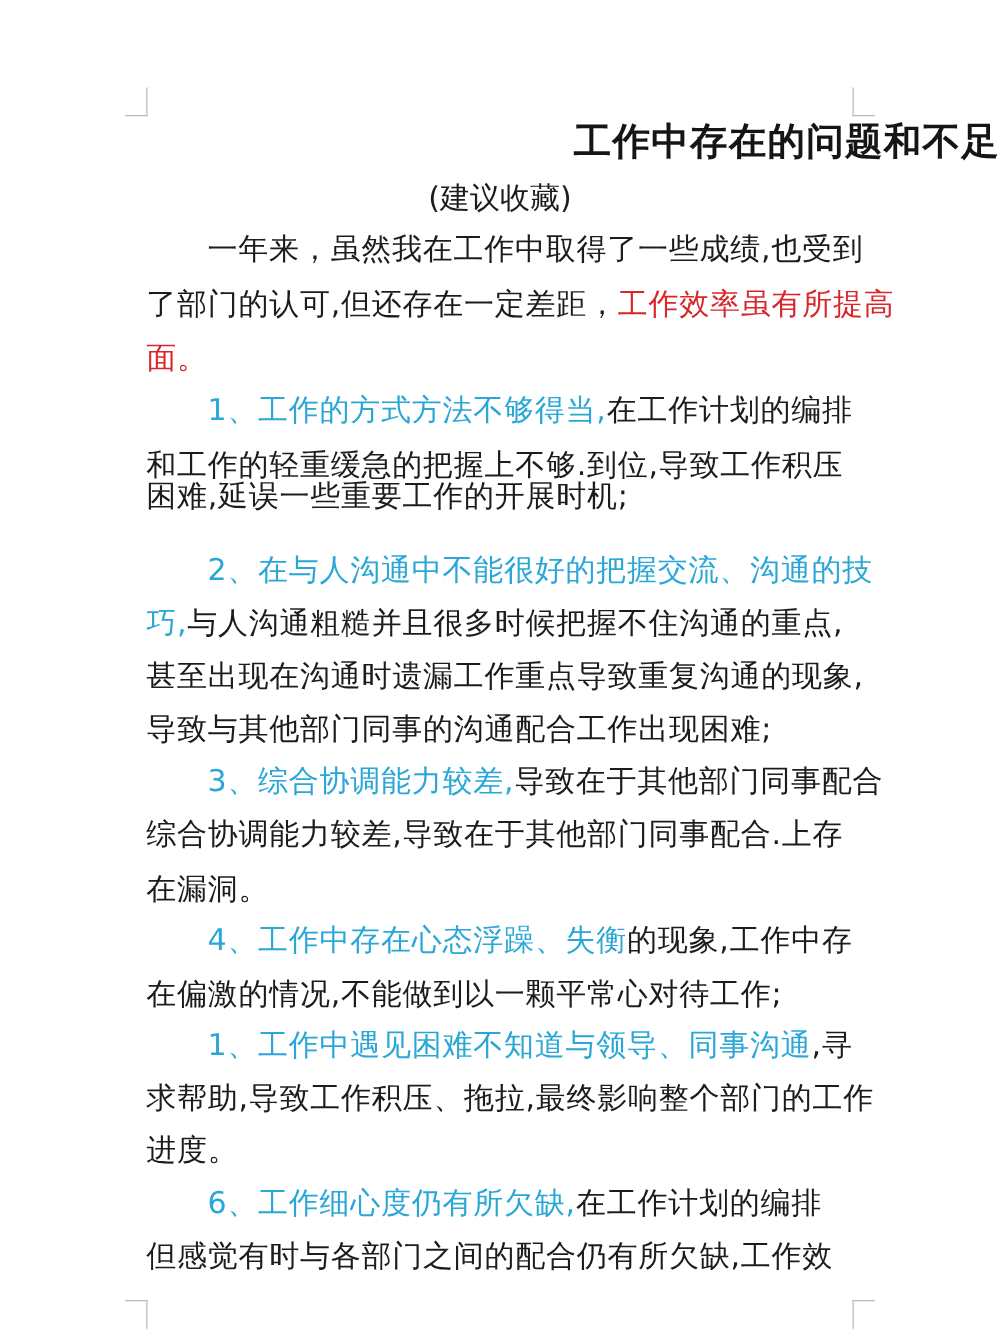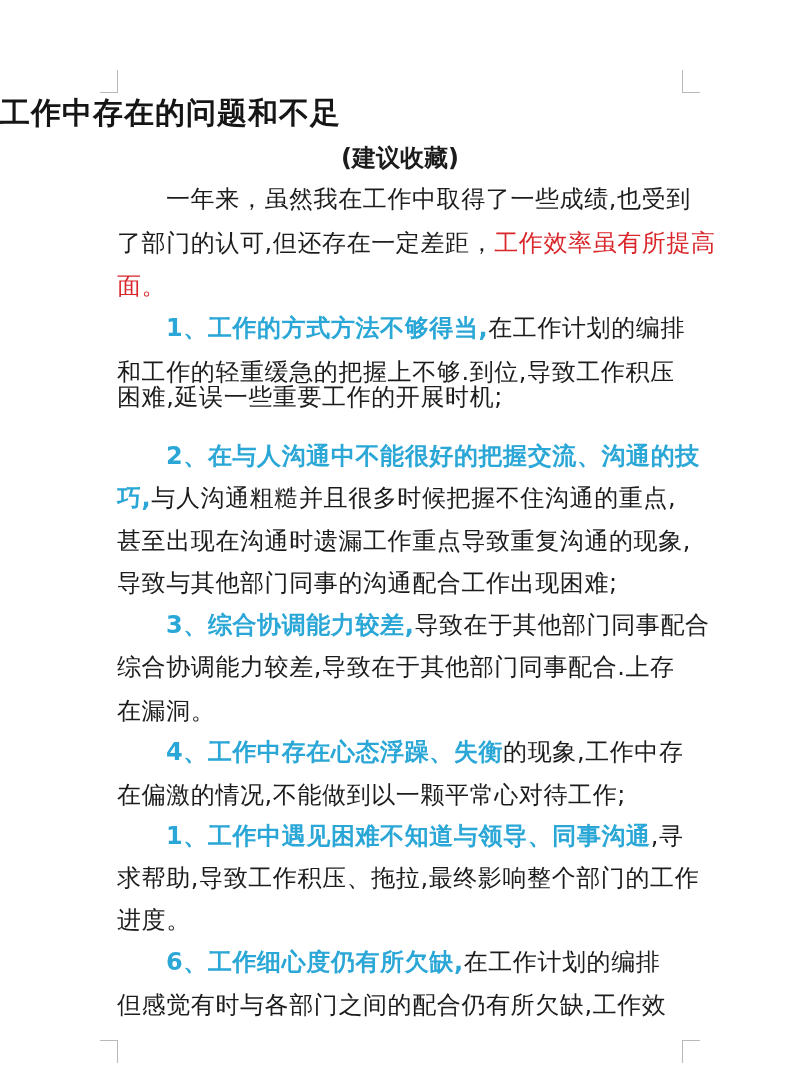--- a/index.html
+++ b/index.html
@@ -6,29 +6,29 @@
   body {
     width: 800px; height: 1067px; background: #ffffff; position: relative; overflow: hidden;
     font-family: "DejaVu Sans", "Liberation Sans", sans-serif; color: #1c1c1c;
   }
   .corner { position: absolute; border-color: #b9b9b9; border-style: solid; width: 17px; height: 22px; }
   .corner.tl { left: 100px; top: 70px; border-width: 0 1px 1px 0; }
   .corner.tr { left: 682px; top: 70px; border-width: 0 0 1px 1px; }
   .corner.bl { left: 100px; top: 1040px; border-width: 1px 1px 0 0; }
   .corner.br { left: 682px; top: 1040px; border-width: 1px 0 0 1px; }
 
-  .title { position: absolute; left: 0; width: 800px; top: 93px; text-align: left;
+  .title { position: absolute; left: 0; width: 800px; top: 93px; text-align: right;
     font-size: 30px; font-weight: bold; color: #151515; letter-spacing: 1px; }
   .subtitle { position: absolute; left: 0; width: 800px; top: 142px; text-align: center;
-    font-size: 24px; color: #1c1c1c; font-weight: bold; }
+    font-size: 24px; color: #1c1c1c; }
   .line { position: absolute; left: 117px; width: 580px; font-size: 24px; line-height: 30px;
     white-space: nowrap; letter-spacing: 0.6px; }
   .line.indent { left: 166px; }
   .red { color: #d9262b; }
-  .blue { color: #2aa7d6; font-weight: bold; }
+  .blue { color: #2aa7d6; }
 </style>
 </head>
 <body>
 
 <div>
   <div class="corner tl"></div>
   <div class="corner tr"></div>
   <div class="corner bl"></div>
   <div class="corner br"></div>
 

